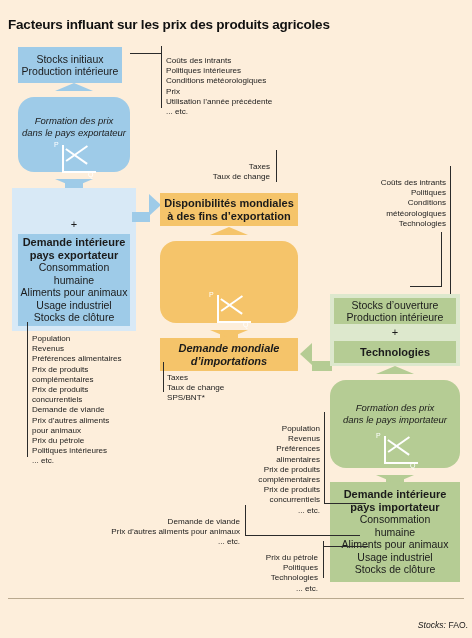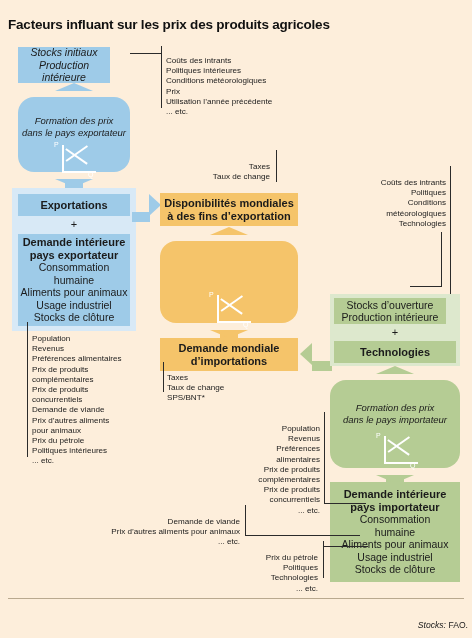--- a/index.html
+++ b/index.html
@@ -68,21 +68,21 @@
   .pq .axis{position:absolute;background:#fff;}
   .pq .p,.pq .q{position:absolute;color:#fff;font-size:7px;font-family:"Liberation Sans",sans-serif;}
 </style>
 </head>
 <body>
 
 <div id="stage">
 
   <div class="abs title">Facteurs influant sur les prix des produits agricoles</div>
 
-  <div class="abs box blue" style="left:18px;top:35px;width:92px;height:36px;font-style:italic;">
+  <div class="abs box blue" style="left:18px;top:35px;width:104px;height:36px;">
     <span class="lbl-reg" style="white-space:pre-line;">Stocks initiaux
 Production intérieure</span>
   </div>
 
   <div class="ln hln" style="left:130px;top:53px;width:32px;"></div>
   <div class="ln vln" style="left:161px;top:46px;height:62px;"></div>
 
   <div class="abs ann ann-l" style="left:166px;top:44px;width:160px;">Coûts des intrants
 Politiques intérieures
 Conditions météorologiques
@@ -108,23 +108,20 @@
     </div>
   </div>
 
   <div class="abs" style="left:55px;top:158px;width:38px;height:17px;">
     <div class="abs blue" style="left:10px;top:0px;width:18px;height:10px;"></div>
     <div class="tri" style="left:0px;top:9px;border-left:19px solid transparent;border-right:19px solid transparent;border-top:8px solid #9ecbe8;"></div>
   </div>
 
   <div class="abs blue-pale" style="left:12px;top:176px;width:124px;height:143px;"></div>
 
-  <div class="abs box blue" style="left:18px;top:182px;width:112px;height:22px;">
-    <span class="lbl-bold">Exportations</span>
-  </div>
 
   <div class="abs plus" style="left:18px;top:207px;width:112px;">+</div>
 
   <div class="abs box blue" style="left:18px;top:222px;width:112px;height:92px;">
     <span class="lbl-bold" style="white-space:pre-line;">Demande intérieure
 pays exportateur</span>
     <span class="lbl-reg" style="white-space:pre-line;">Consommation
 humaine
 Aliments pour animaux
 Usage industriel
@@ -175,21 +172,21 @@
       <span class="q" style="left:38px;top:30px;">Q</span>
     </div>
   </div>
 
   <div class="abs" style="left:210px;top:309px;width:38px;height:17px;">
     <div class="abs orange" style="left:10px;top:0px;width:18px;height:10px;"></div>
     <div class="tri" style="left:0px;top:9px;border-left:19px solid transparent;border-right:19px solid transparent;border-top:8px solid #f5c46a;"></div>
   </div>
 
   <div class="abs box orange" style="left:160px;top:326px;width:138px;height:33px;">
-    <span class="lbl-bold" style="white-space:pre-line;">Demande mondiale
+    <span class="lbl-bold" style="white-space:pre-line;font-style:italic;">Demande mondiale
 d’importations</span>
   </div>
 
   <div class="ln vln" style="left:163px;top:362px;height:30px;"></div>
   <div class="abs ann ann-l" style="left:167px;top:361px;width:120px;">Taxes
 Taux de change
 SPS/BNT*</div>
 
   <div class="abs" style="left:298px;top:331px;width:34px;height:22px;">
     <div class="abs green" style="left:14px;top:6px;width:20px;height:10px;"></div>
@@ -202,21 +199,21 @@
 météorologiques
 Technologies</div>
   <div class="ln vln" style="left:450px;top:166px;height:132px;"></div>
   <div class="ln hln" style="left:420px;top:297px;width:31px;"></div>
 
   <div class="ln vln" style="left:441px;top:232px;height:55px;"></div>
   <div class="ln hln" style="left:410px;top:286px;width:32px;"></div>
 
   <div class="abs green-pale" style="left:330px;top:282px;width:130px;height:72px;"></div>
 
-  <div class="abs box green" style="left:334px;top:286px;width:112px;height:26px;">
+  <div class="abs box green" style="left:334px;top:286px;width:122px;height:26px;">
     <span class="lbl-reg" style="white-space:pre-line;">Stocks d’ouverture
 Production intérieure</span>
   </div>
 
   <div class="abs plus" style="left:334px;top:315px;width:122px;">+</div>
 
   <div class="abs box green" style="left:334px;top:329px;width:122px;height:22px;">
     <span class="lbl-bold">Technologies</span>
   </div>
 

